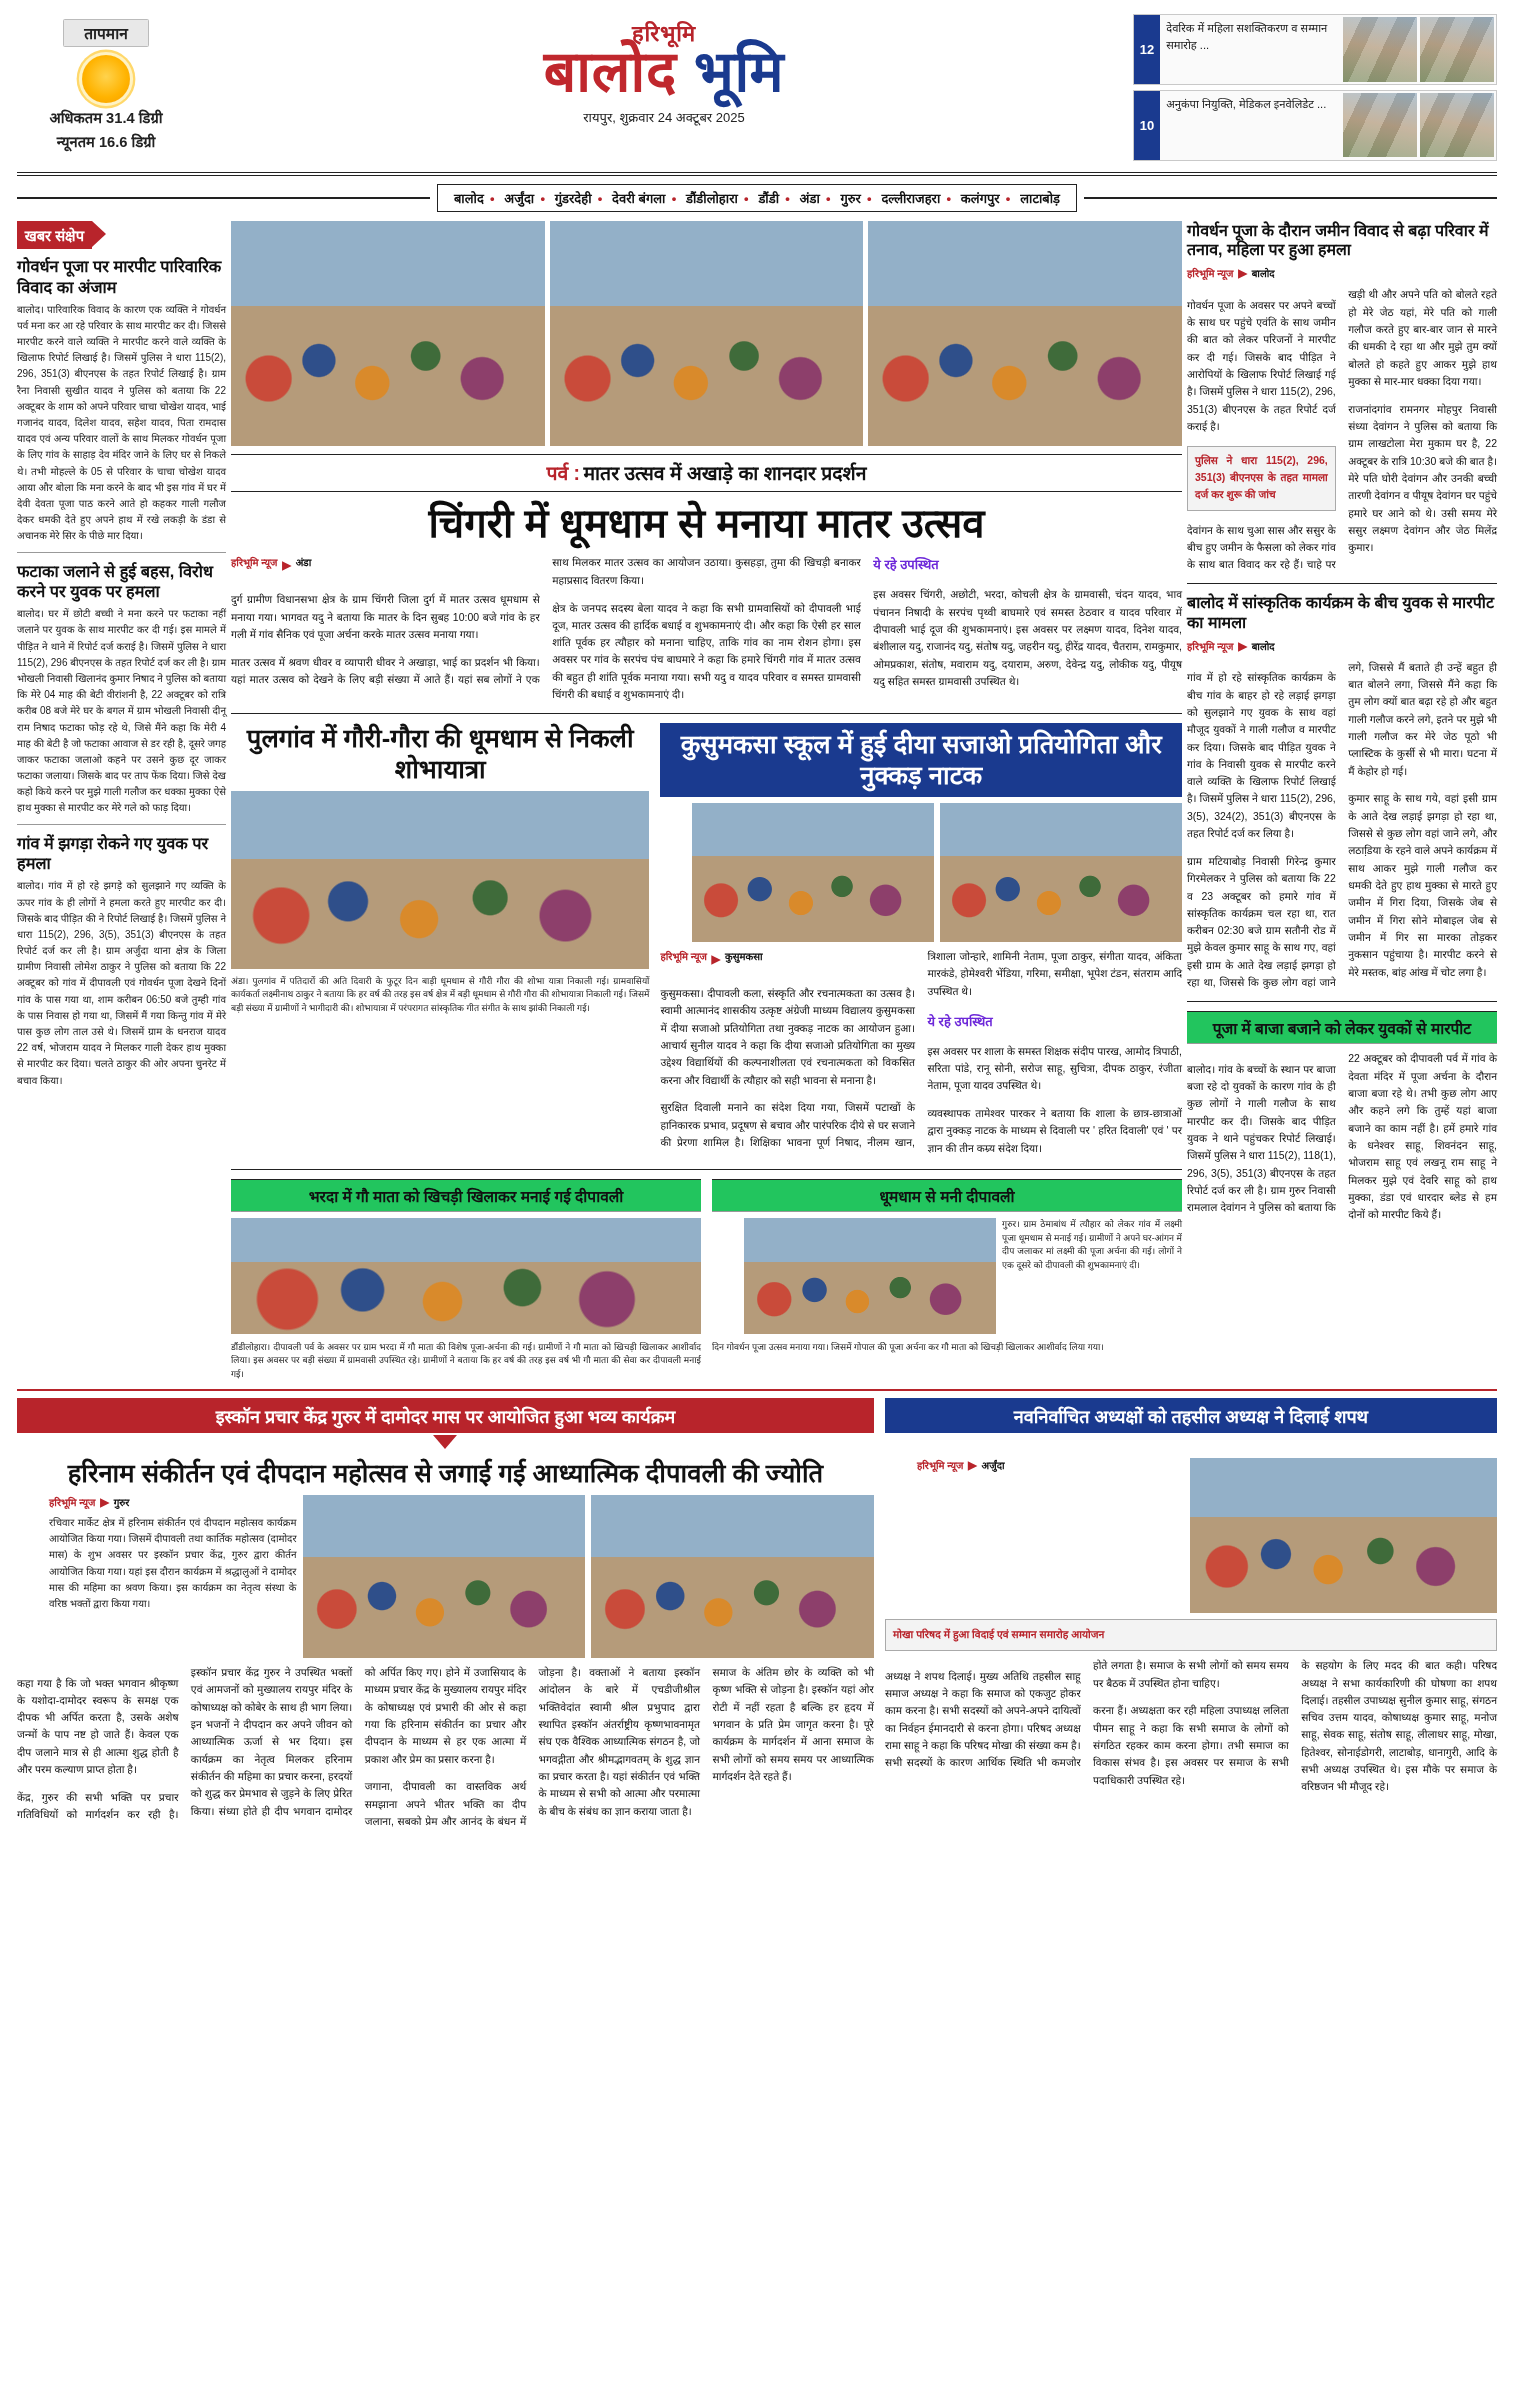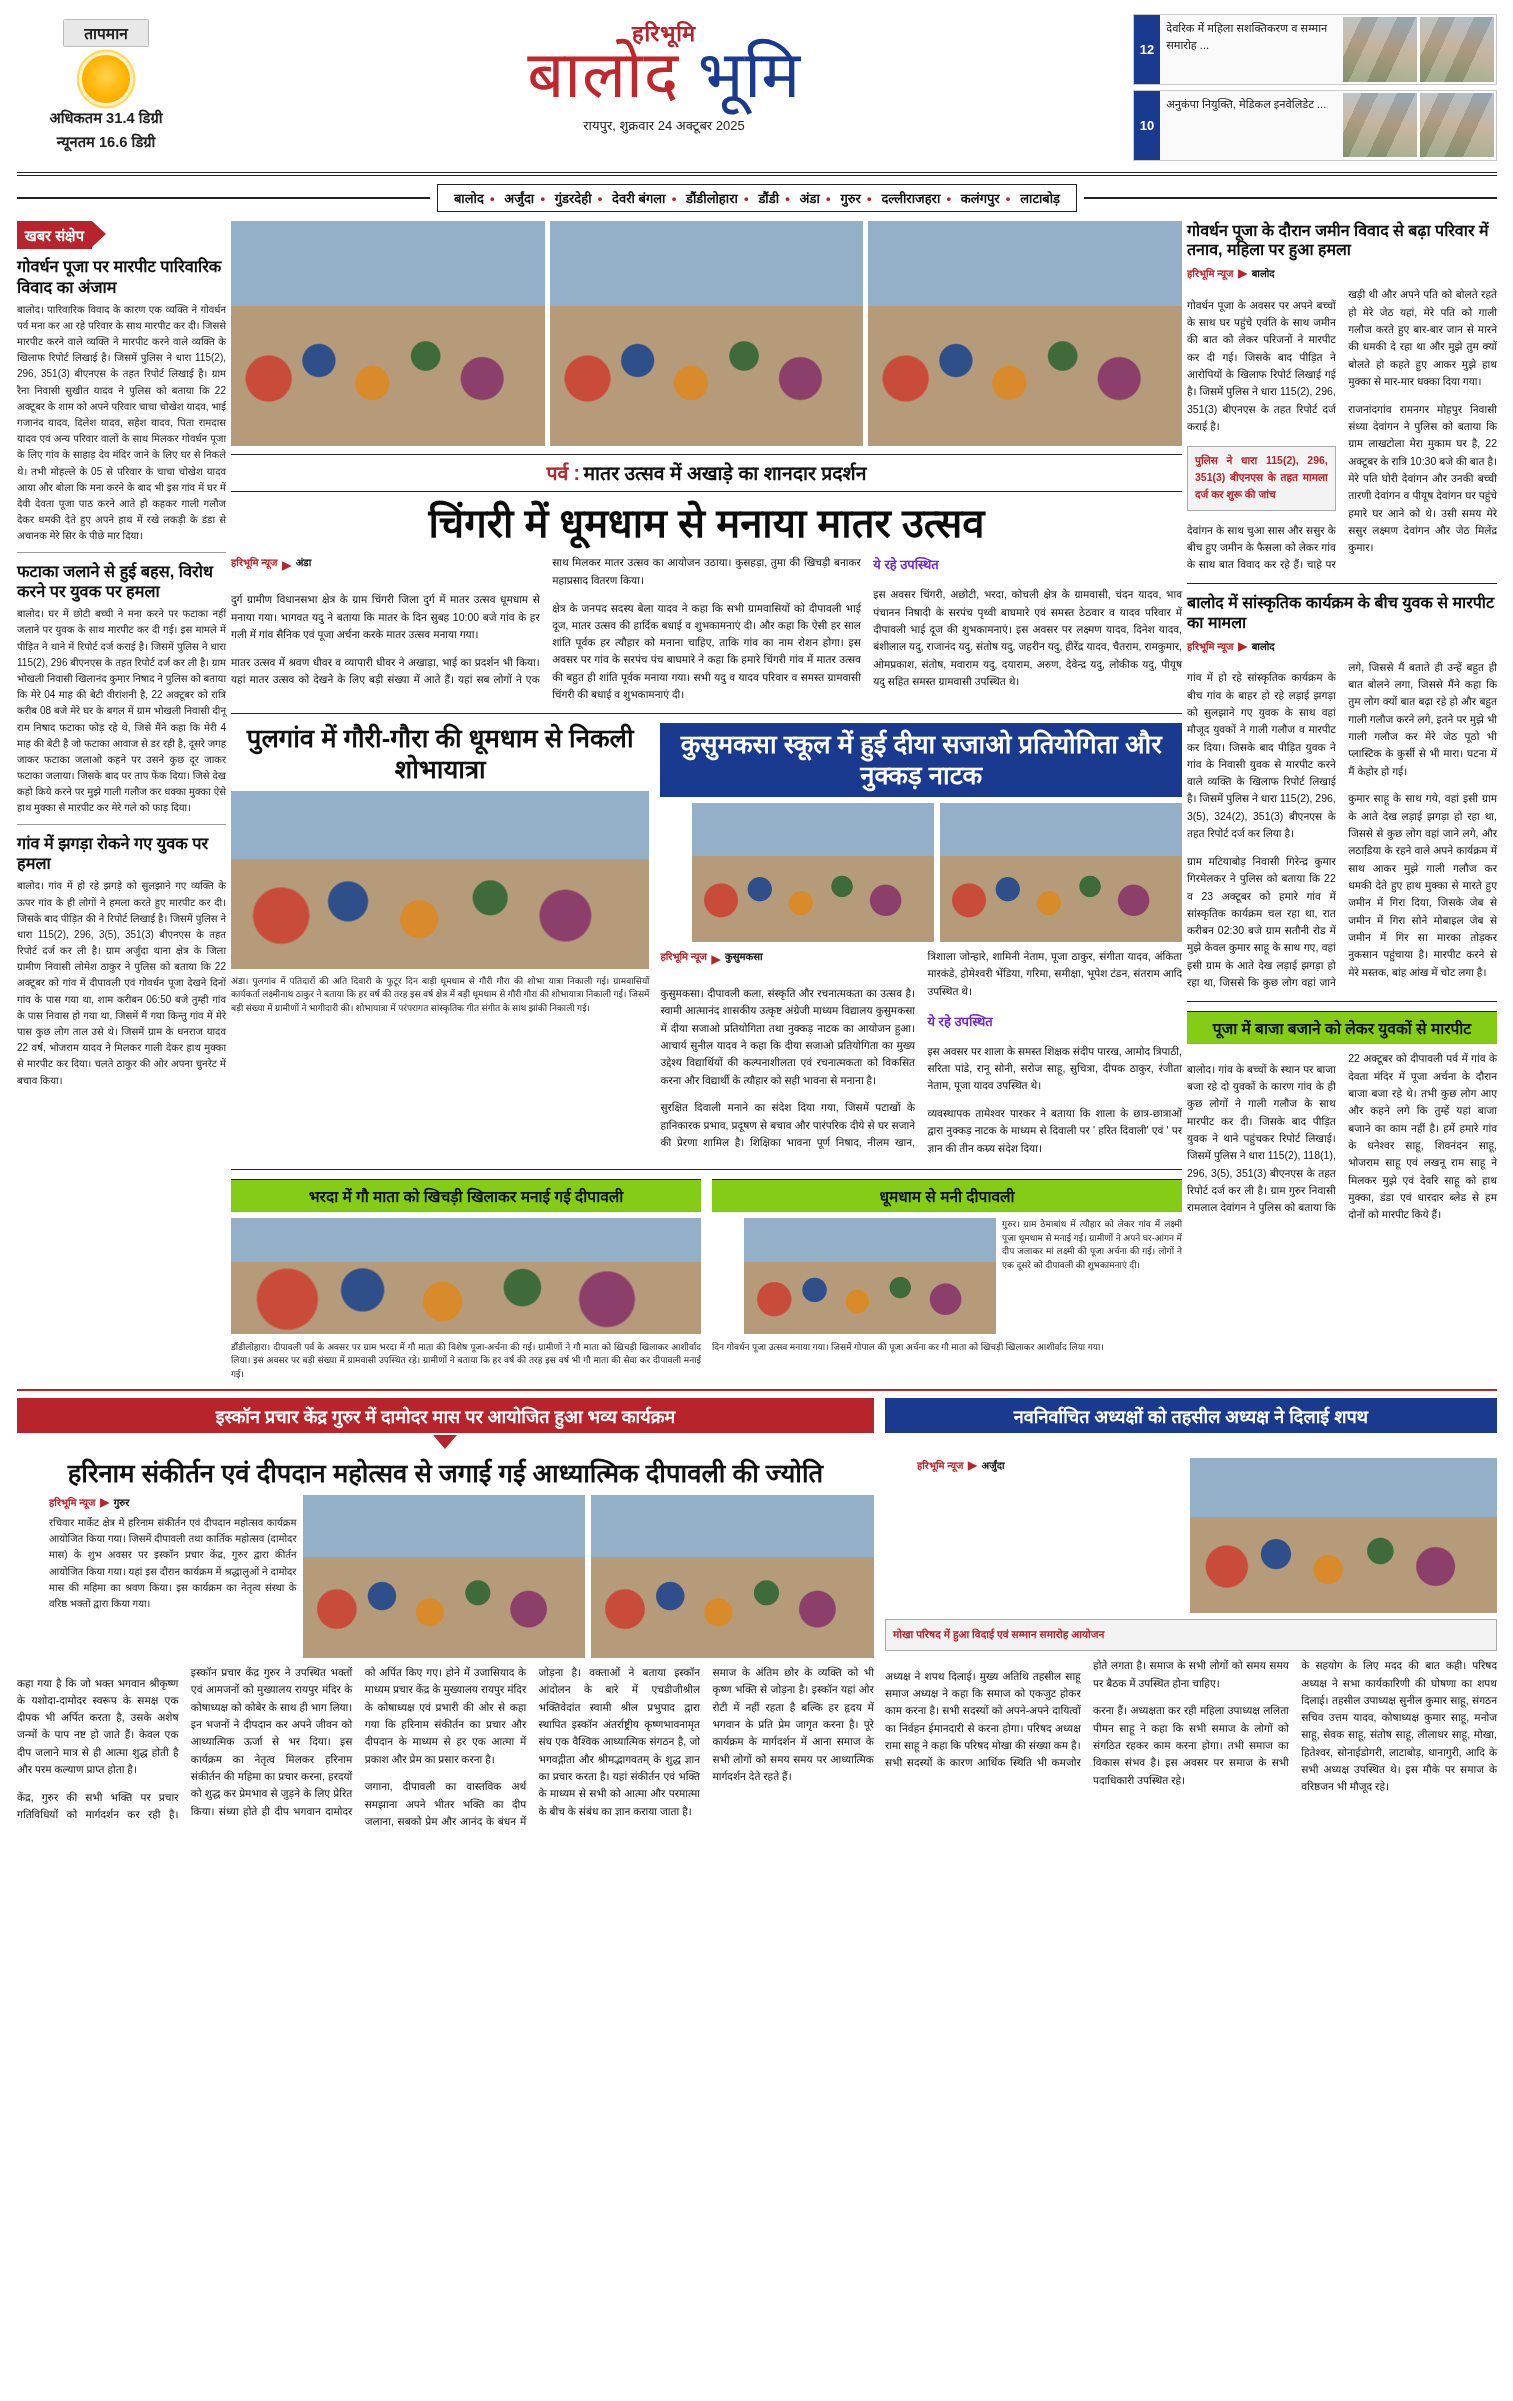--- a/index.html
+++ b/index.html
@@ -22,21 +22,21 @@
   .sun {
     width:48px; height:48px; margin:7.7px auto 4.6px auto; border-radius:50%;
     background:radial-gradient(circle at 50% 45%, #ffd34d 0%, #ffb300 58%, #f59b00 100%);
     box-shadow:0 0 0 3.1px #fff3c4, 0 0 0 5.4px #ffd86b;
   }
   .temp-line { font-size:14.7px; font-weight:bold; color:#222; margin:3.1px 0; }
 
   .title-block { flex:1; text-align:center; padding-top:3.1px; }
   .brand-small { font-size:22px; font-weight:bold; color:#b8242b; letter-spacing:0.8px; }
   .brand-main {
-    font-size:65px; line-height:0.96; font-weight:normal; color:#c0272d;
+    font-size:57px; line-height:0.96; font-weight:bold; color:#c0272d;
     letter-spacing:0.8px; margin-top:-3.1px;
   }
   .brand-main .blue { color:#1a3a8f; }
   .dateline { font-size:13px; color:#222; margin-top:9.3px; }
 
   .promo-col { width:364px; display:flex; flex-direction:column; gap:4.6px; }
   .promo {
     display:flex; align-items:stretch; border:0.8px solid #c9c9c9; background:#fafafa;
     height:71px; overflow:hidden;
   }
@@ -121,21 +121,21 @@
 
   .cols-3 { column-count:3; column-gap:12.4px; font-size:10.5px; line-height:1.65; text-align:justify; }
   .cols-2 { column-count:2; column-gap:12.4px; font-size:10.5px; line-height:1.65; text-align:justify; }
   .cols-5 { column-count:5; column-gap:12.4px; font-size:10.5px; line-height:1.65; text-align:justify; }
 
   .sub-head { font-size:13px; font-weight:bold; margin:6.2px 0 3.1px 0; color:#6d28d9; }
 
   .headline-l { font-size:25.6px; font-weight:bold; line-height:1.2; color:#111; }
   .headline-m { font-size:16px; font-weight:bold; line-height:1.22; color:#111; }
   .strip-head {
-    background:#84cc16; border-top:1.5px solid #222; border-bottom:0.8px solid #999;
+    background:#22c55e; border-top:1.5px solid #222; border-bottom:0.8px solid #999;
     font-size:15.5px; font-weight:bold; text-align:center; padding:4.6px 3.1px; color:#111;
   }
   .caption { font-size:9px; line-height:1.5; color:#222; text-align:justify; }
 
   .inset-box { border:0.8px solid #aaa; background:#f3f3f3; padding:5.4px 7px; font-size:10px; line-height:1.6; }
   .inset-box .t { font-weight:bold; color:#b8242b; display:block; margin-bottom:2.3px; font-size:10.5px; }
 
   .small-photo { height:116px; }
 
   .banner {

